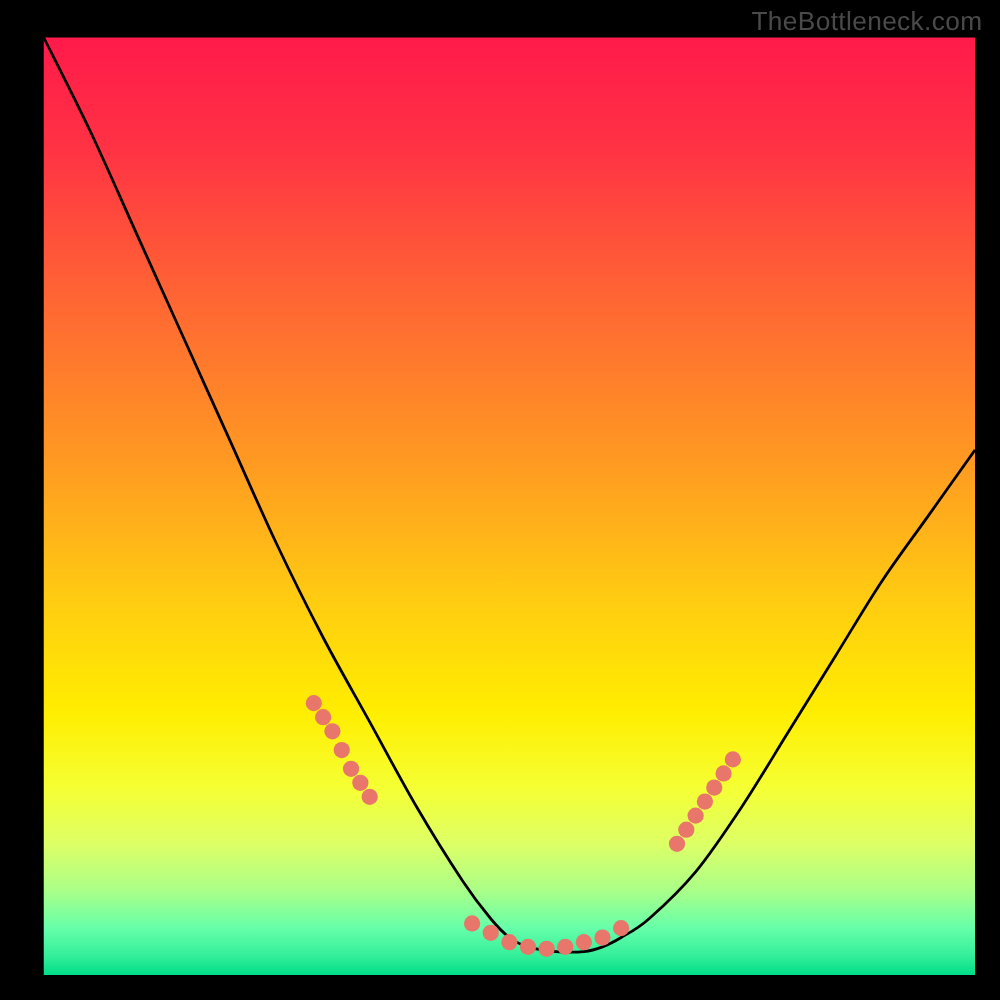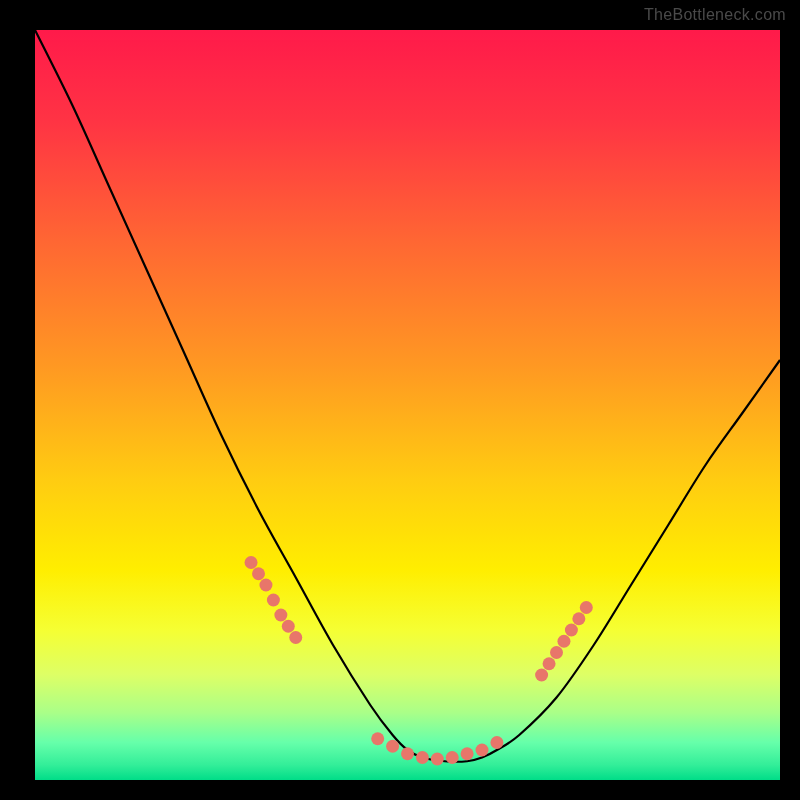--- a/index.html
+++ b/index.html
@@ -16,21 +16,21 @@
     top: 0;
     left: 0;
     width: 800px;
     height: 800px;
   }
   .watermark {
     position: absolute;
     top: 6px;
     right: 14px;
     color: #4a4a4a;
-    font-size: 16px;
+    font-size: 21px;
     font-weight: 500;
     letter-spacing: 0.3px;
     z-index: 10;
   }
 </style>
 </head>
 <body>
 
 <div class="chart-container">
   <svg id="chart-svg" width="800" height="800">

